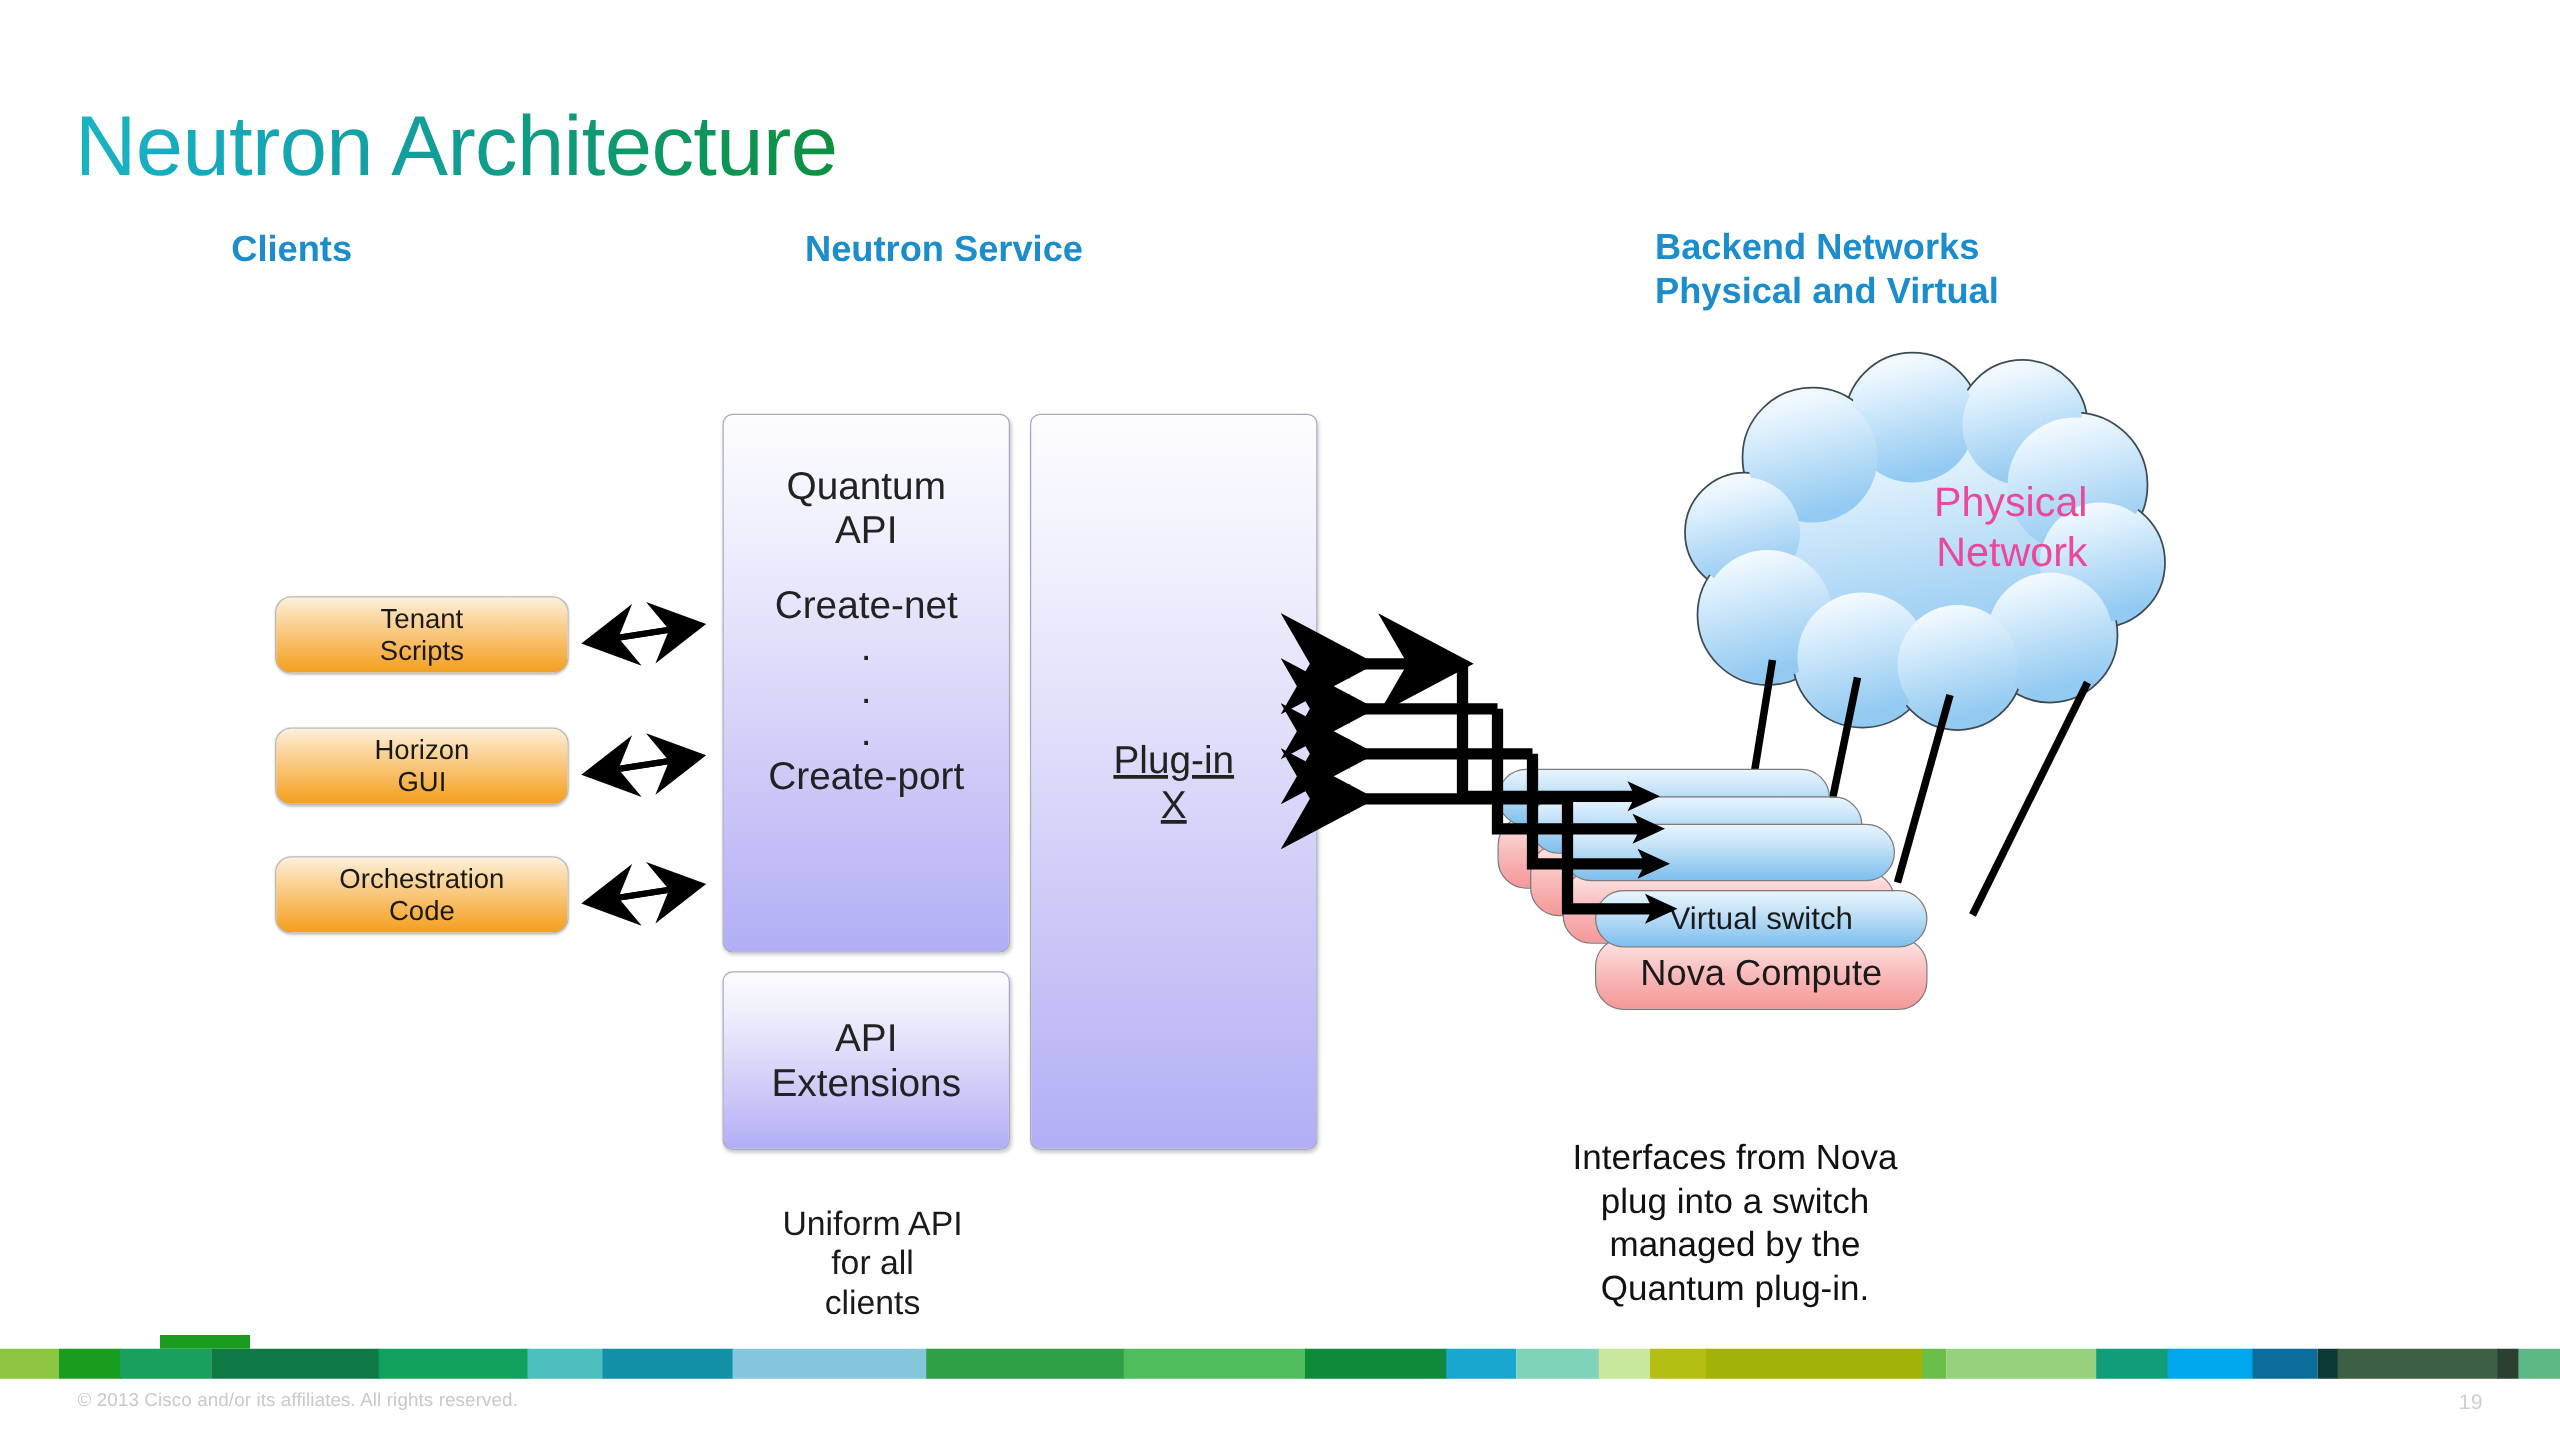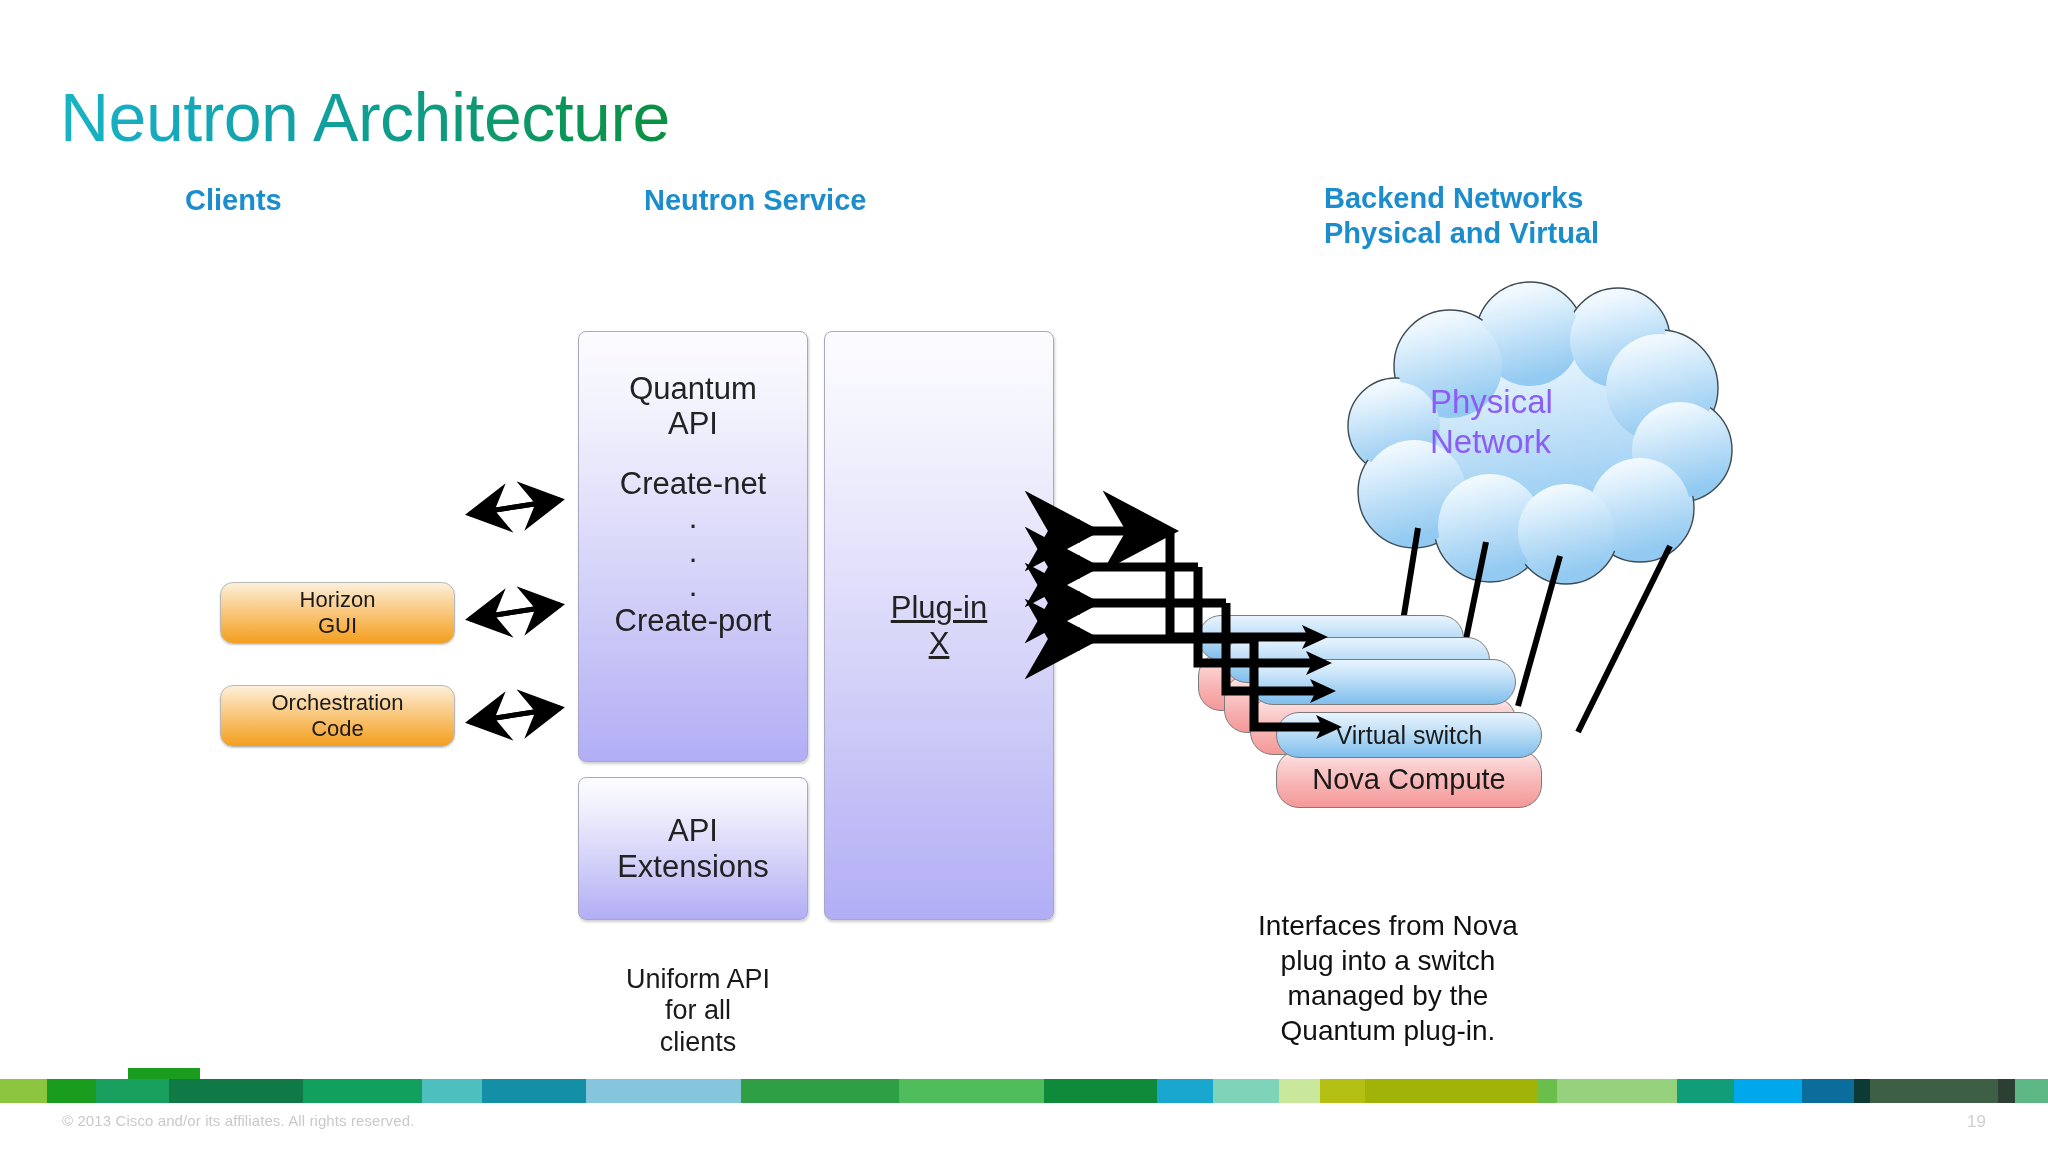--- a/index.html
+++ b/index.html
@@ -68,22 +68,22 @@
   #box-plugin{left:824px;top:331px;width:230px;height:589px;justify-content:center;}
   #box-plugin .ln{font-size:31px;line-height:1.14;text-align:center;white-space:pre-line;text-decoration:underline;}
 
   #uniform-caption{
     position:absolute;left:565px;top:964px;width:266px;text-align:center;
     font-size:27px;line-height:1.16;color:#1a1a1a;white-space:pre-line;
   }
 
   
   #cloud-label{
-    position:absolute;left:1430px;top:382px;width:240px;text-align:left;
-    font-size:33px;line-height:1.22;color:#8b5cf6;white-space:pre-line;
+    position:absolute;left:1430px;top:382px;width:240px;text-align:right;
+    font-size:33px;line-height:1.22;color:#ec4899;white-space:pre-line;
     pointer-events:none;
   }
 
   .vswitch{
     position:absolute;width:266px;height:46px;border-radius:23px;
     background:linear-gradient(180deg,#e8f4fd 0%,#cfe7fa 28%,#a9d4f3 62%,#8cc5ef 88%,#7ebeed 100%);
     border:1px solid #7b7b7b;
     box-sizing:border-box;
     display:flex;align-items:center;justify-content:center;
     font-size:25px;color:#1a1a1a;
@@ -120,20 +120,22 @@
 
 <div class="slide">
 
   <div id="slide-title">Neutron Architecture</div>
 
   <div class="col-head" id="head-clients">Clients</div>
   <div class="col-head" id="head-service">Neutron Service</div>
   <div class="col-head" id="head-backend">Backend Networks
 Physical and Virtual</div>
 
+  <div class="client-box" id="client-0">Tenant
+Scripts</div>
   <div class="client-box" id="client-2">Orchestration
 Code</div>
   <div class="client-box" id="client-1">Horizon
 GUI</div>
 
   <svg class="dbl-arrow" style="left:456px;top:488px;" viewBox="0 0 118 40">
     <defs>
       <marker id="ahR" markerWidth="10" markerHeight="10" refX="8" refY="5" orient="auto">
         <path d="M0,0 L9,5 L0,10 L3,5 Z" fill="#000"></path>
       </marker>

